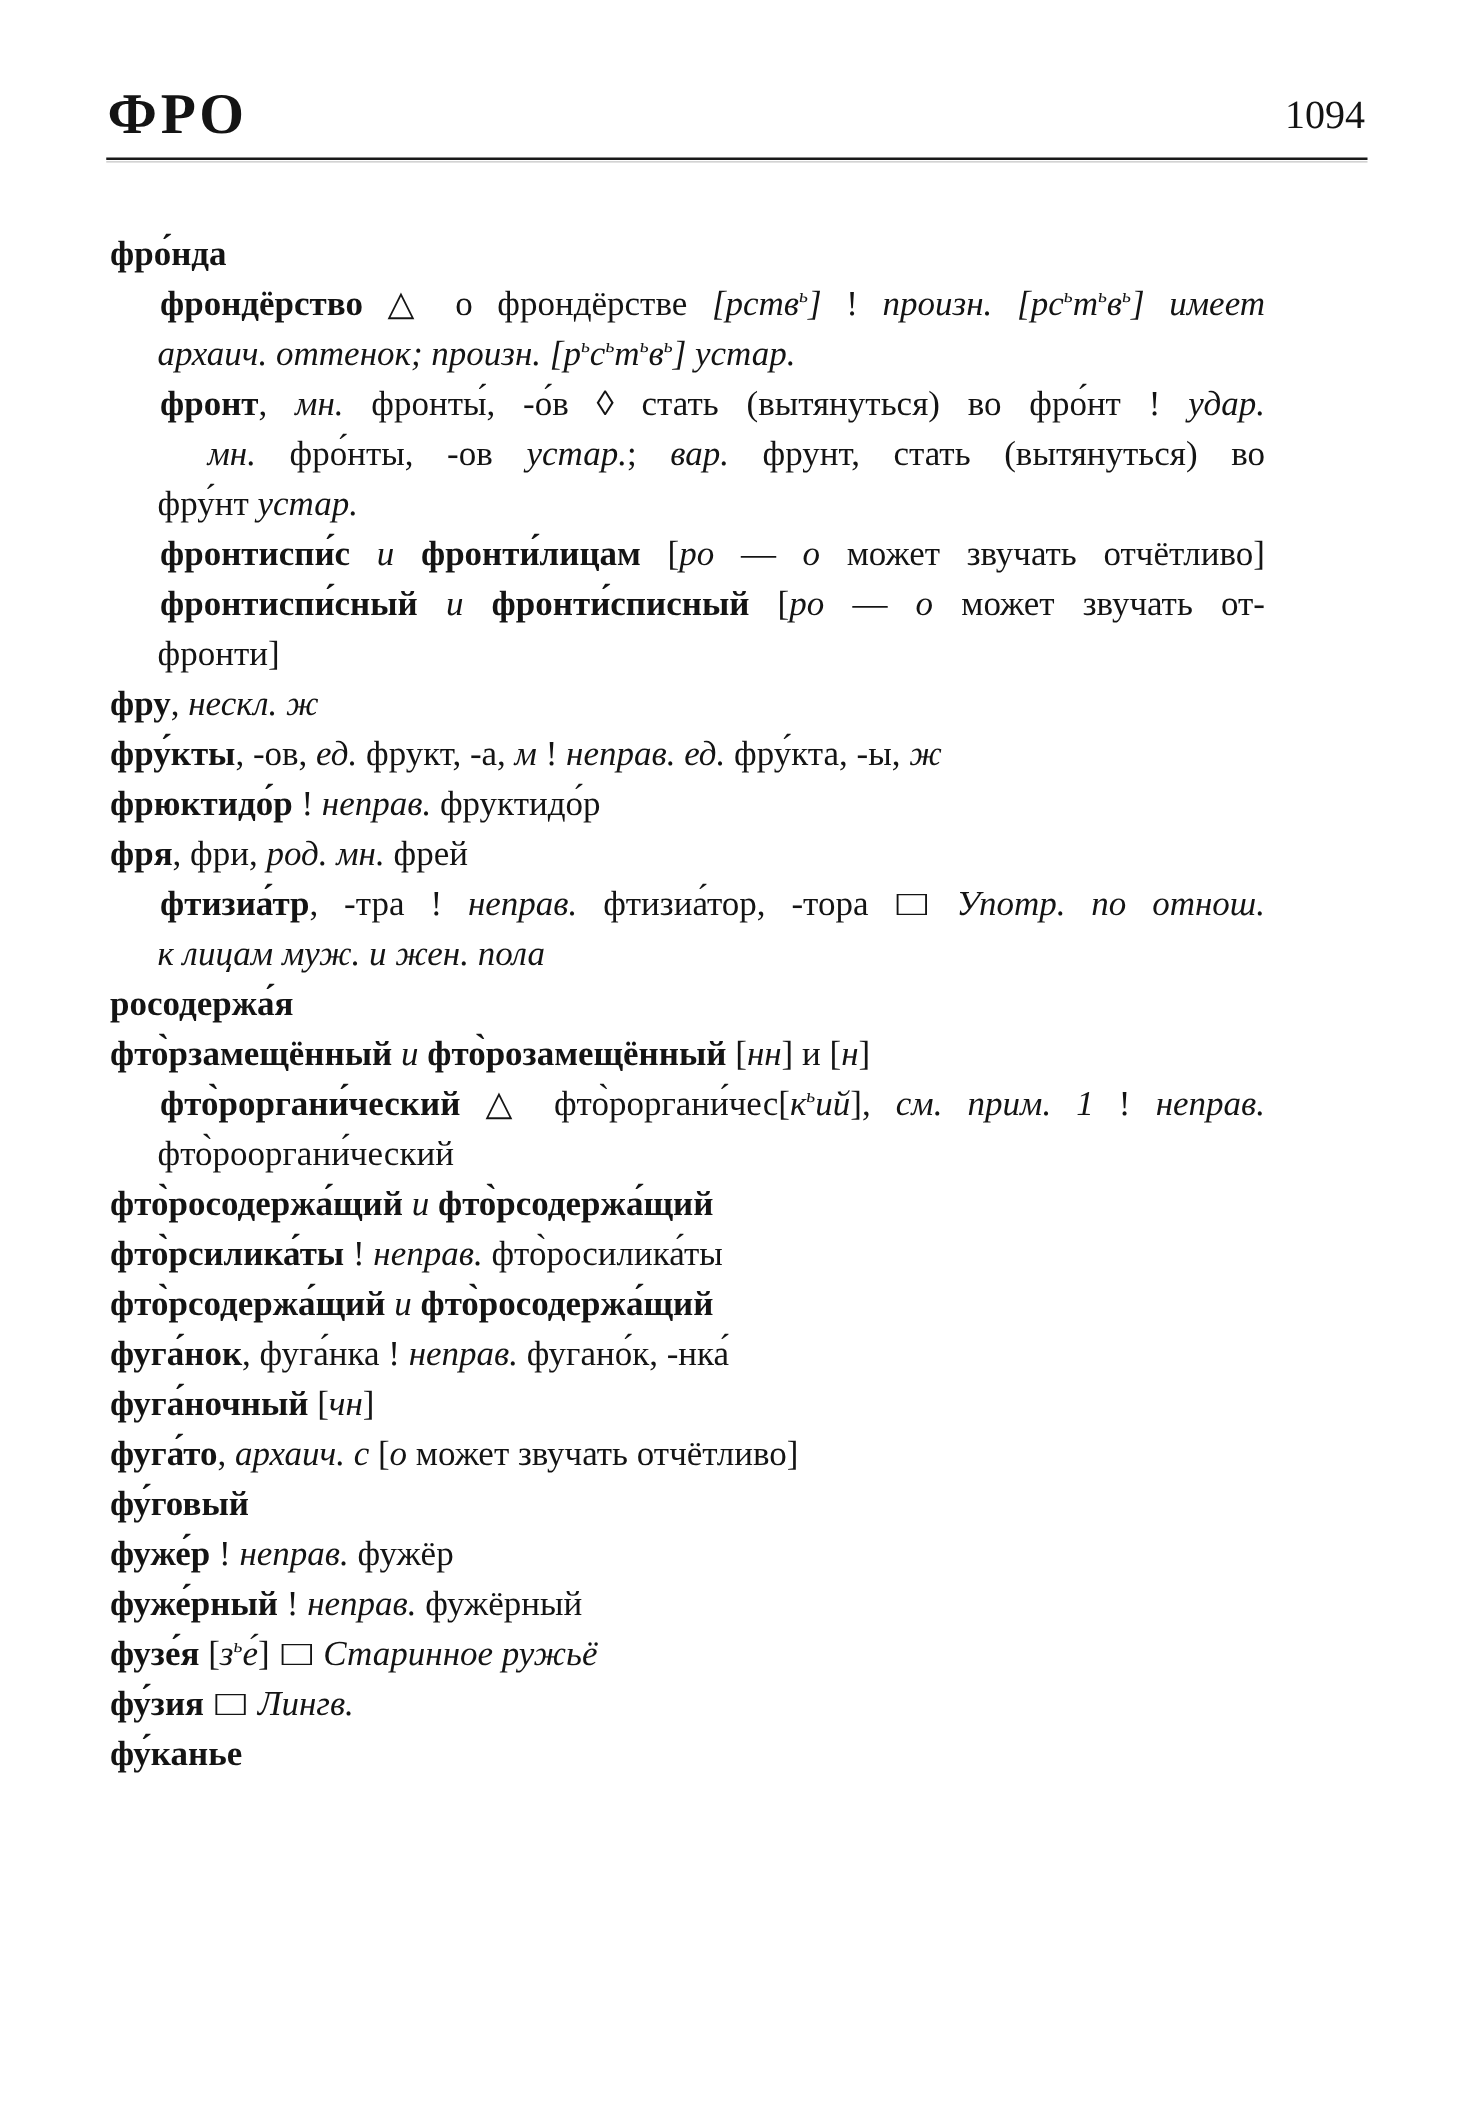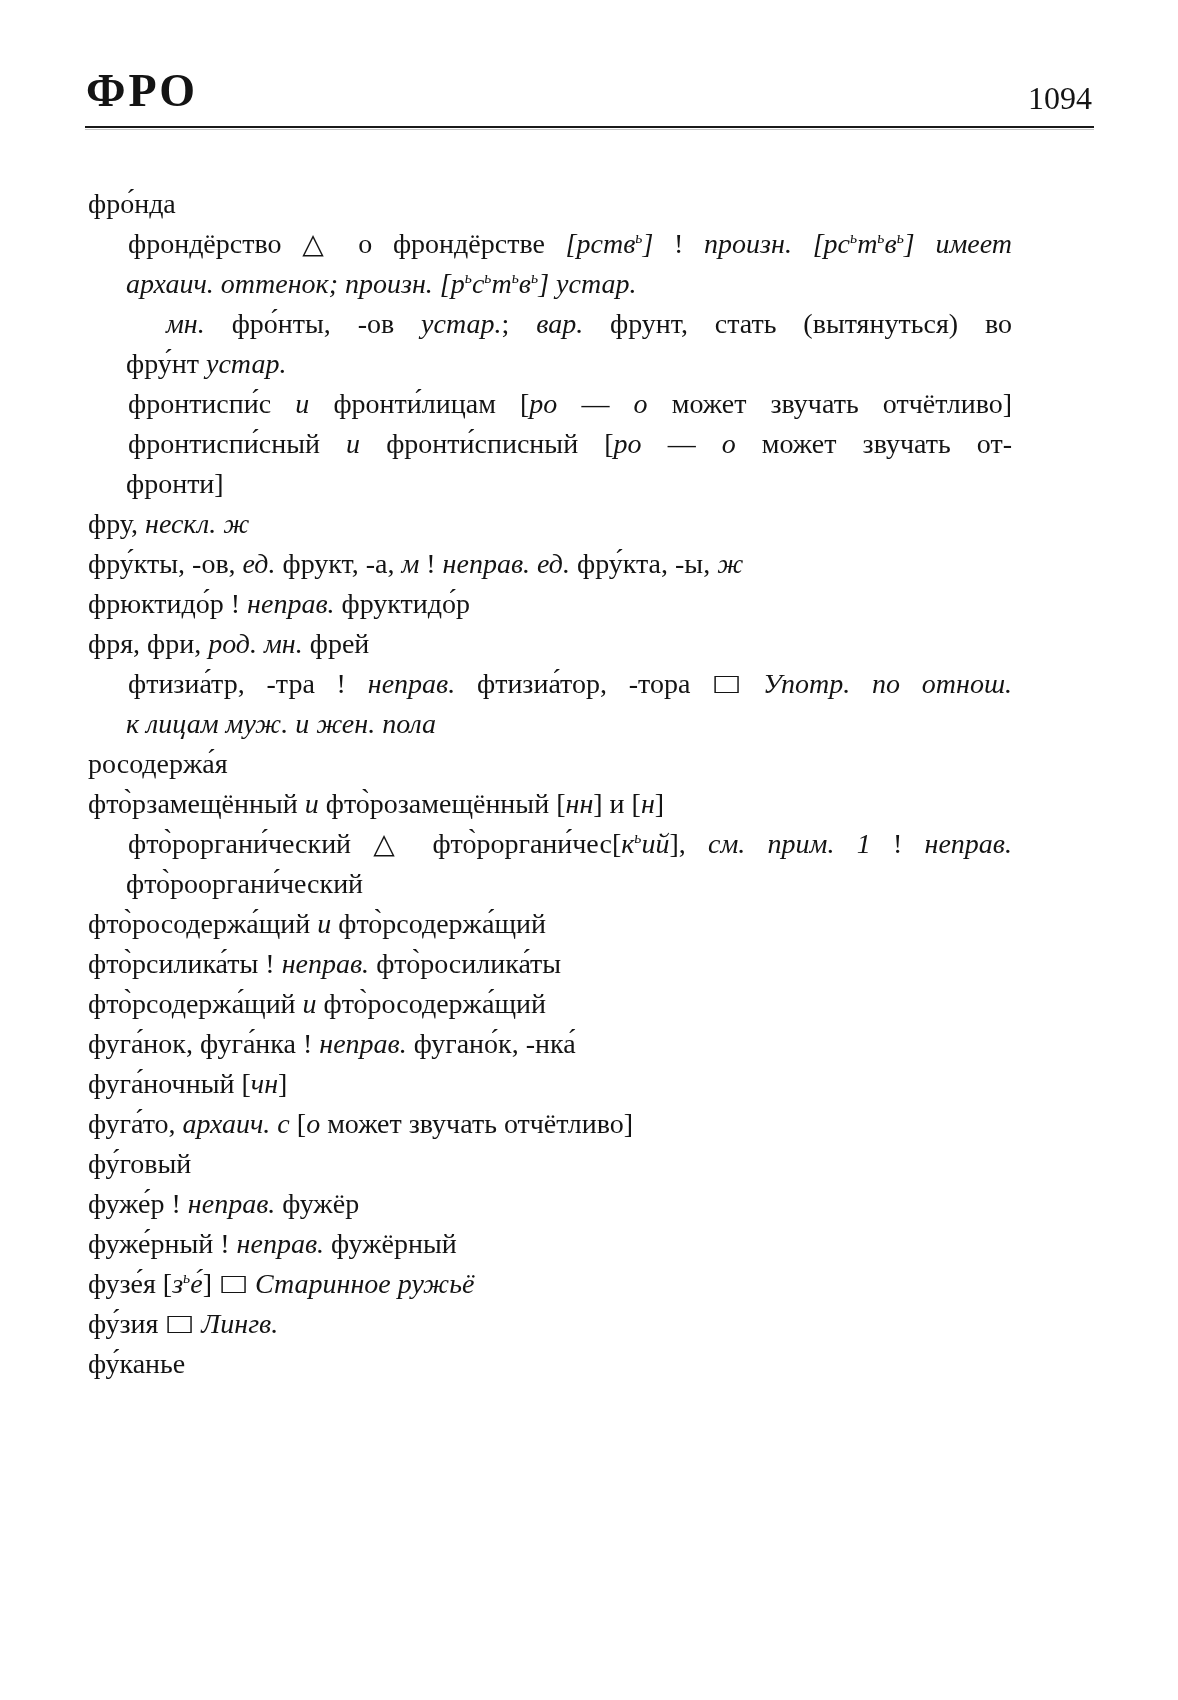--- a/index.html
+++ b/index.html
@@ -8,21 +8,21 @@
     background:#ffffff;
     color:#141414;
     font-family:"Liberation Serif", serif;
     position:relative;
     overflow:hidden;
   }
   .page { position:absolute; inset:0; }
 
   .page-header {
     position:absolute; top:68px; left:86px; right:86px;
-    display:flex; justify-content:space-between; align-items:flex-end;
+    display:flex; justify-content:space-between; align-items:center;
   }
   .running-head {
     font-size:46px; font-weight:bold; letter-spacing:3px; line-height:1;
   }
   .page-number {
     font-size:32px; line-height:1;
   }
   .header-rule {
     position:absolute; top:126px; left:85px; right:84px;
     height:0; border-top:2.5px solid #191919;
@@ -35,21 +35,21 @@
   .entries {
     position:absolute; top:184px; left:88px; width:924px;
   }
   .entry { margin:0; }
   .line {
     font-size:28px; line-height:40px;
     white-space:normal;
   }
   .line.indent { padding-left:38px; }
   .line.full { text-align:justify; text-align-last:justify;margin-left:40px; }
-  .b { font-weight:normal; }
+  .b { font-weight:bold; }
   .i { font-style:italic; }
   sup.s {
     font-style:italic; font-size:0.56em;
     line-height:0; vertical-align:super;
   }
   .tri, .dia { font-style:normal; }
   .q {
     font-style:normal; display:inline-block;
     transform:scaleX(1.45); transform-origin:center;
     margin:0 6px;
@@ -66,20 +66,21 @@
   <div class="header-rule"></div>
   <div class="entries">
       <div class="entry">
         <div class="line"><span class="b">фро́нда</span></div>
       </div>
       <div class="entry">
         <div class="line full"><span class="b">фрондёрство</span><span class="r"> </span><span class="tri">△</span><span class="r"> о фрондёрстве </span><span class="i">[рств</span><sup class="s">ь</sup><span class="i">]</span><span class="r"> ! </span><span class="i">произн.</span><span class="r"> </span><span class="i">[рс</span><sup class="s">ь</sup><span class="i">т</span><sup class="s">ь</sup><span class="i">в</span><sup class="s">ь</sup><span class="i">]</span><span class="r"> </span><span class="i">имеет</span></div>
         <div class="line indent"><span class="i">архаич. оттенок; произн. [р</span><sup class="s">ь</sup><span class="i">с</span><sup class="s">ь</sup><span class="i">т</span><sup class="s">ь</sup><span class="i">в</span><sup class="s">ь</sup><span class="i">] устар.</span></div>
       </div>
       <div class="entry">
+        <div class="line full"><span class="b">фронт</span><span class="r">, </span><span class="i">мн.</span><span class="r"> фронты́, -о́в </span><span class="dia">◊</span><span class="r"> стать (вытянуться) во фро́нт ! </span><span class="i">удар.</span></div>
         <div class="line indent full"><span class="i">мн.</span><span class="r"> фро́нты, -ов </span><span class="i">устар.</span><span class="r">; </span><span class="i">вар.</span><span class="r"> фрунт, стать (вытянуться) во</span></div>
         <div class="line indent"><span class="r">фру́нт </span><span class="i">устар.</span></div>
       </div>
       <div class="entry">
         <div class="line full"><span class="b">фронтиспи́с</span><span class="i"> и </span><span class="b">фронти́лицам</span><span class="r"> [</span><span class="i">ро</span><span class="r"> — </span><span class="i">о</span><span class="r"> может звучать отчётливо]</span></div>
       </div>
       <div class="entry">
         <div class="line full"><span class="b">фронтиспи́сный</span><span class="i"> и </span><span class="b">фронти́списный</span><span class="r"> [</span><span class="i">ро</span><span class="r"> — </span><span class="i">о</span><span class="r"> может звучать от-</span></div>
         <div class="line indent"><span class="r">фронти]</span></div>
       </div>

